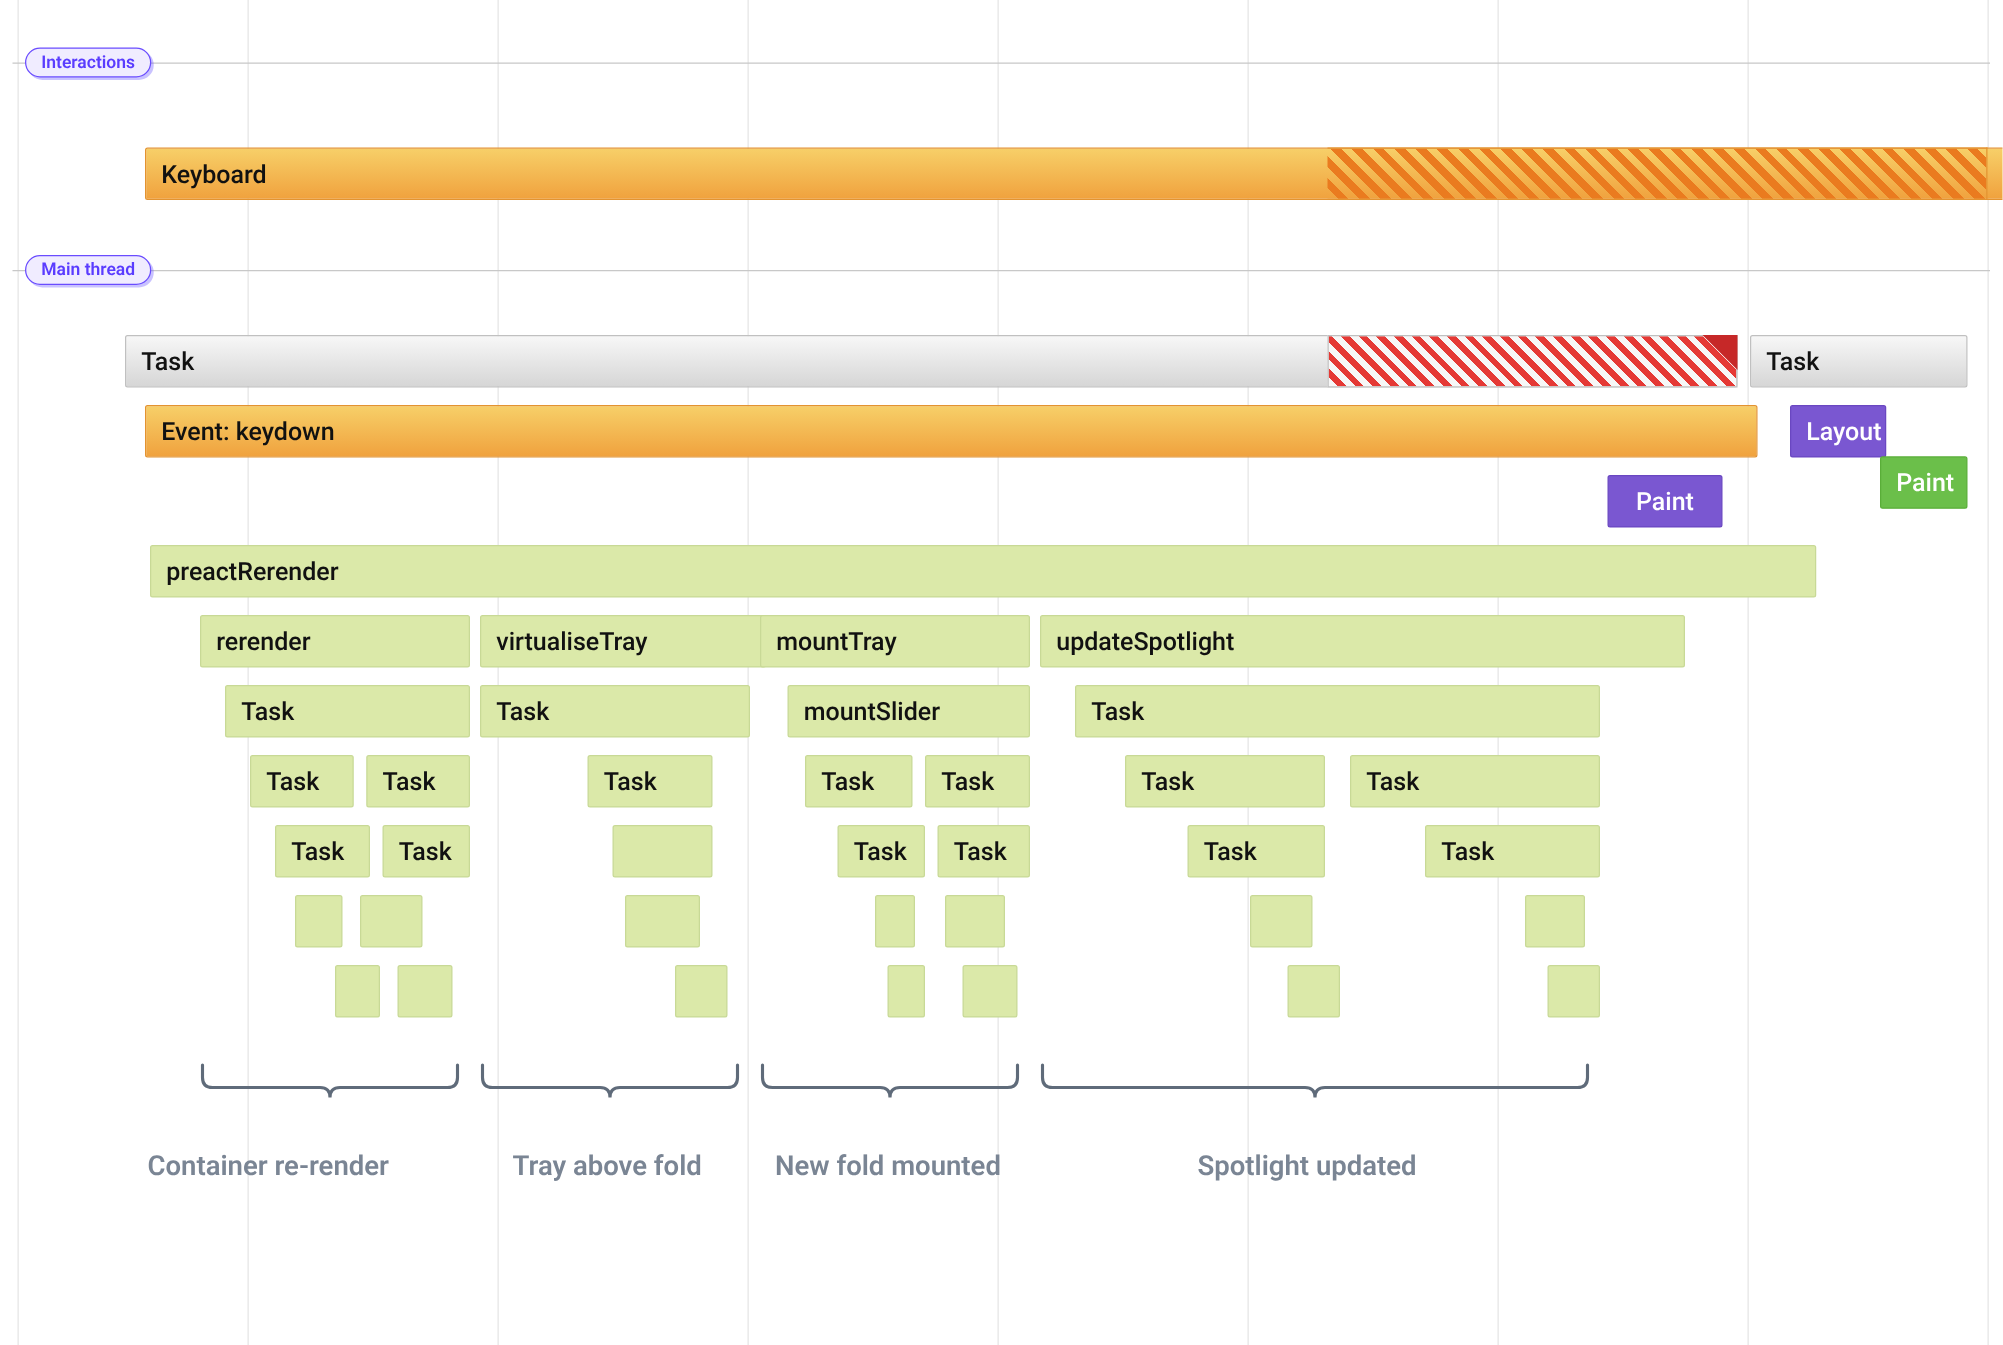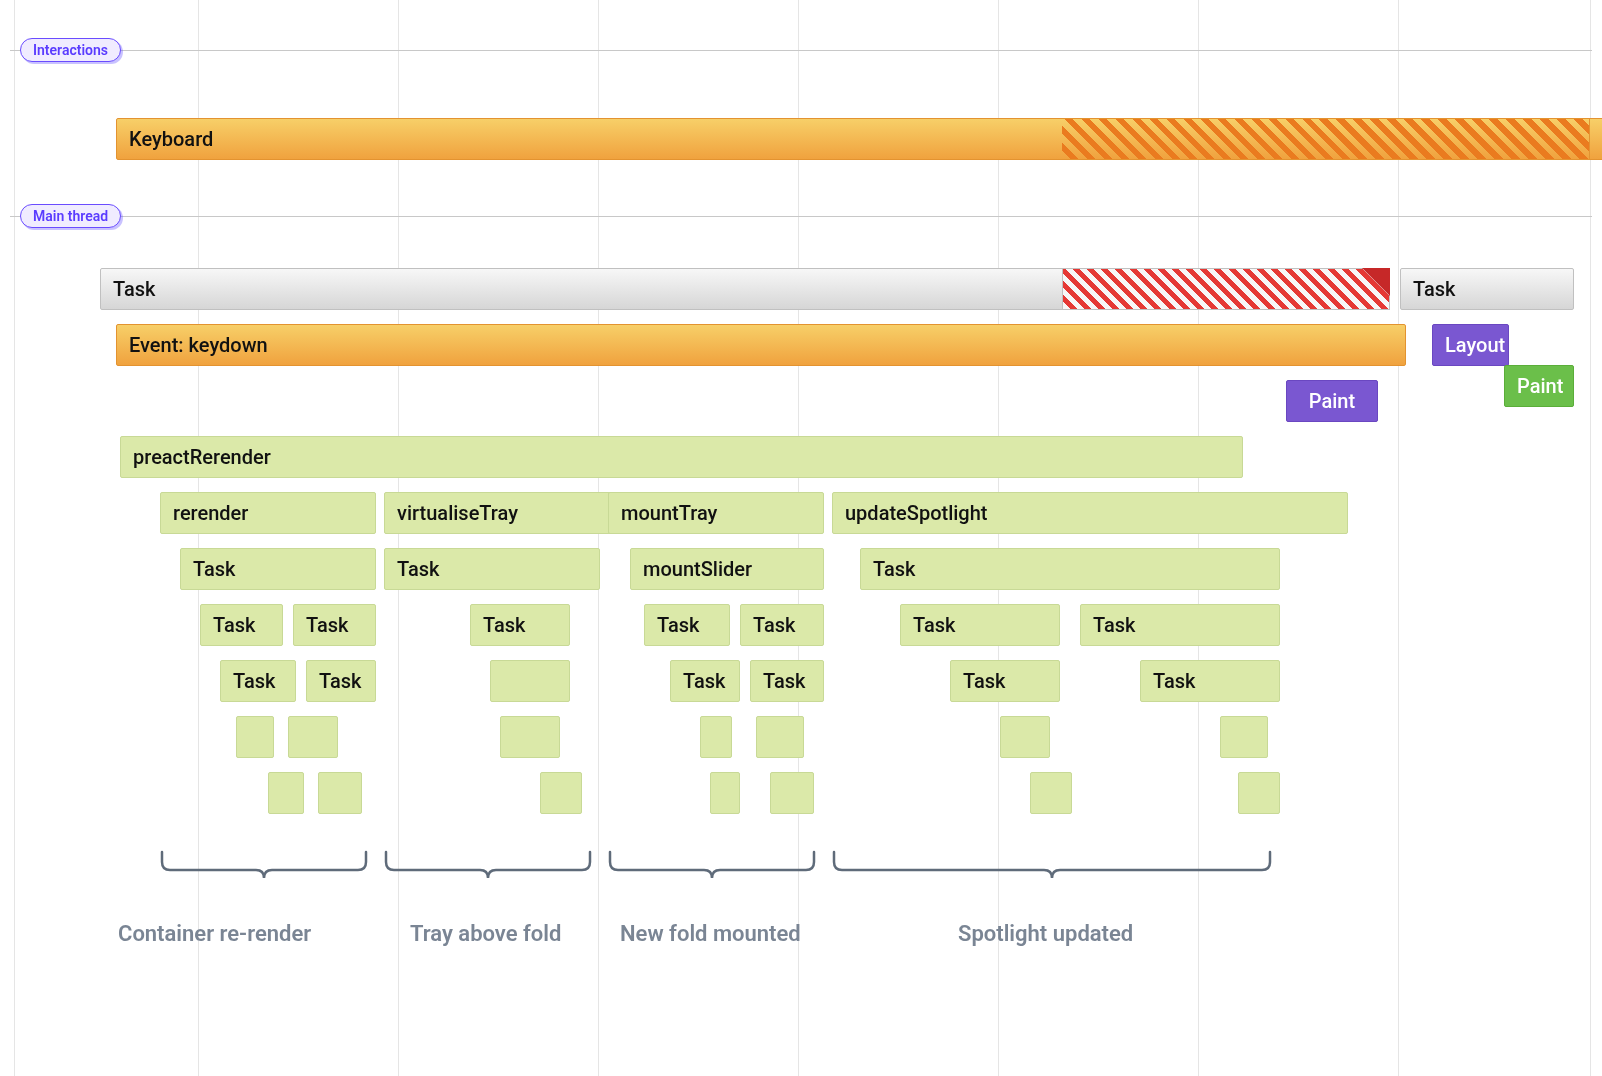--- a/index.html
+++ b/index.html
@@ -120,21 +120,21 @@
     <span>Layout</span>
   </div>
   <div class="bar green-mid" style="top:324px; left:1504px; width:70px">
     <span>Paint</span>
   </div>
 
   <div class="bar purple" style="top:380px; left:1286px; width:92px; justify-content:center; padding-left:0">
     <span>Paint</span>
   </div>
 
-  <div class="bar lime" style="top:436px; left:120px; width:1123px">
+  <div class="bar lime" style="top:436px; left:120px; width:1333px">
     <span>preactRerender</span>
   </div>
 
   <div class="bar lime" style="top:492px; left:160px; width:216px">
     <span>rerender</span>
   </div>
   <div class="bar lime" style="top:492px; left:384px; width:229px">
     <span>virtualiseTray</span>
   </div>
   <div class="bar lime" style="top:492px; left:608px; width:216px">

